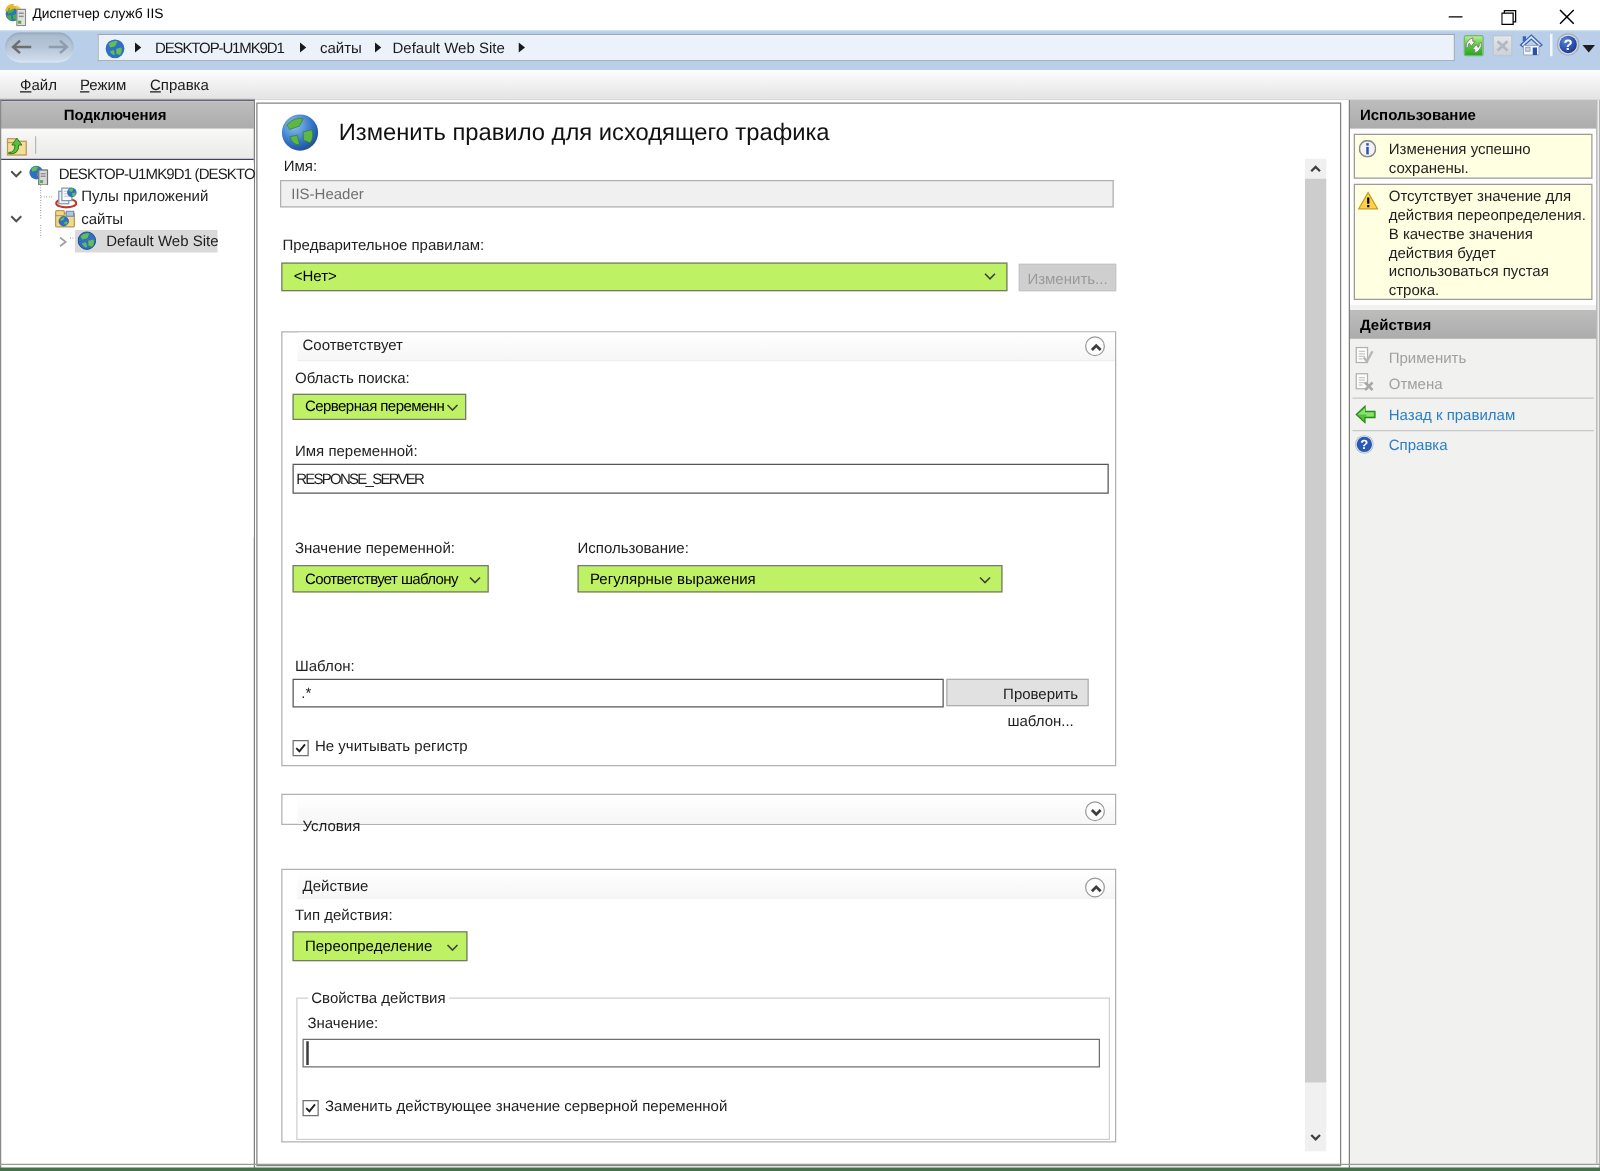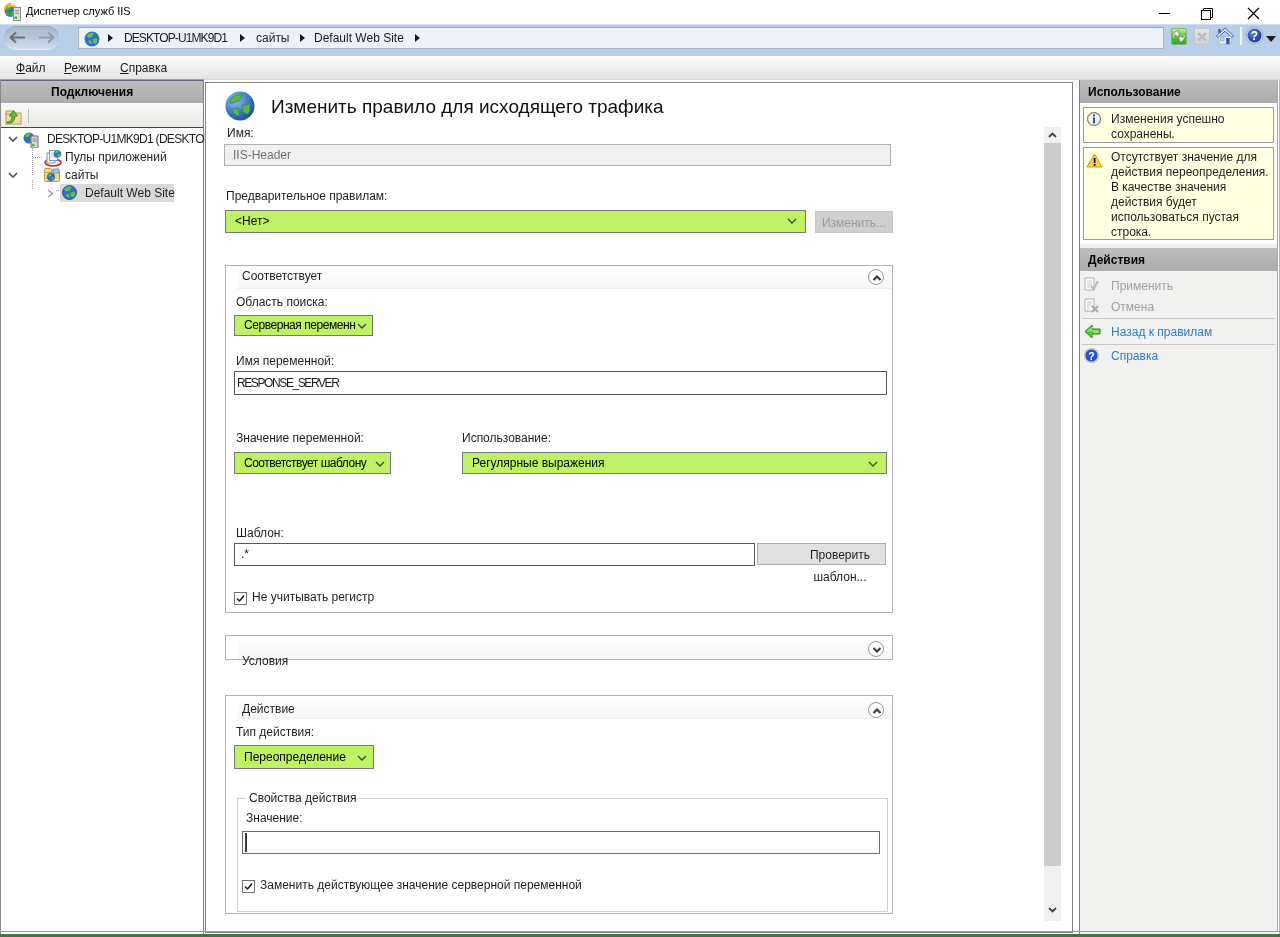--- a/index.html
+++ b/index.html
@@ -281,32 +281,32 @@
   </div>
 
 <label class="f" style="left:236px;top:431px;">Значение переменной:</label>
 <label class="f" style="left:462px;top:431px;">Использование:</label>
 <div class="combo" style="left:234px;top:452px;width:157px;height:22px;">
   <span style="top:3px;letter-spacing:-0.5px;">Соответствует шаблону</span>
   <svg style="top:8px;right:5px;" width="10" height="6">
       <path d="M1 1 L5 5 L9 1" fill="none" stroke="#404040" stroke-width="1.3"></path>
     </svg>
 </div>
-<div class="combo" style="left:462px;top:452px;width:425px;height:22px;">
+<div class="combo" style="left:462px;top:452px;width:340px;height:22px;">
   <span style="top:3px;">Регулярные выражения</span>
   <svg style="top:8px;right:8px;" width="10" height="6">
       <path d="M1 1 L5 5 L9 1" fill="none" stroke="#404040" stroke-width="1.3"></path>
     </svg>
 </div>
 
 <label class="f" style="left:236px;top:526px;">Шаблон:</label>
 <div class="input" style="left:234px;top:543px;width:521px;height:23px;">
     <span style="left:6px;">.*</span>
   </div>
-<div class="btn" style="left:757px;top:543px;width:129px;height:22px;line-height:22px;padding-left:37px;">Проверить шаблон...</div>
+<div class="btn" style="left:757px;top:543px;width:114px;height:22px;line-height:22px;padding-left:37px;">Проверить шаблон...</div>
 <div class="cb" style="left:234px;top:592px;">
     <svg width="11" height="11" style="position:absolute;left:0;top:0;">
       <path d="M2 5.5 L4.5 8 L9 2.5" fill="none" stroke="#1e1e1e" stroke-width="1.5"></path>
     </svg>
   </div>
 <label class="f" style="left:252px;top:590px;">Не учитывать регистр</label>
 
 <div class="grp" style="left:225px;top:635px;width:668px;height:25px;">
   <div class="grphead" style="height:23px;border-bottom:none;">
       <b style="top:18px;">Условия</b>

